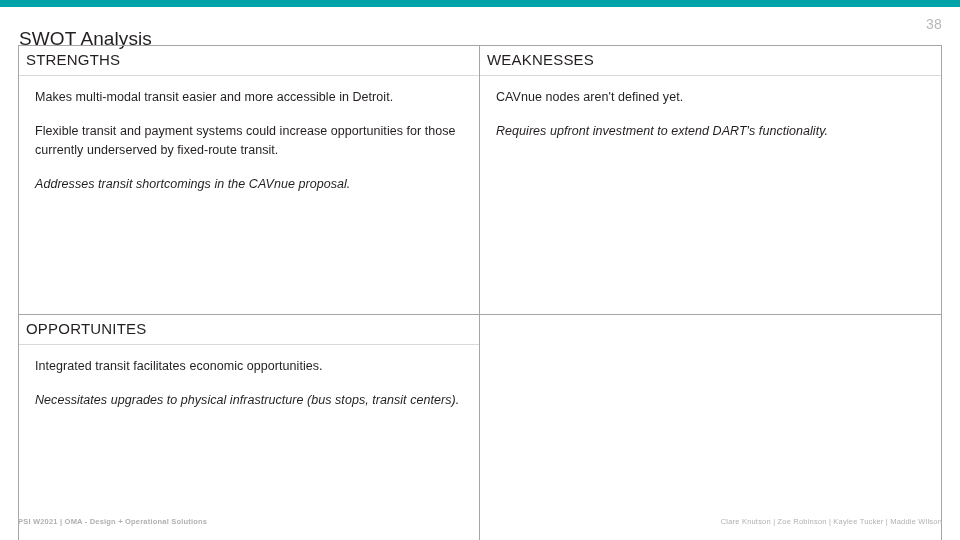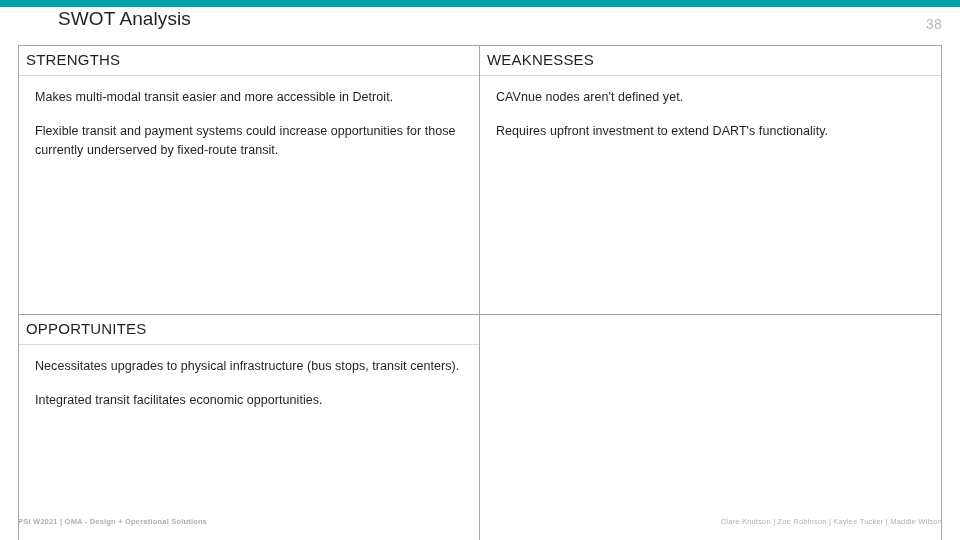--- a/index.html
+++ b/index.html
@@ -29,27 +29,26 @@
     position: absolute;
     top: 16px;
     right: 18px;
     font-size: 14px;
     color: #b8b8b8;
     letter-spacing: 0.2px;
   }
 
   .slide-title {
     position: absolute;
-    top: 8px;
+    top: 28px;
     left: 19px;
     font-size: 19px;
     font-weight: 400;
     color: #231f20;
     letter-spacing: 0.1px;
-    margin-left: 39px;
   }
 
   .swot-table {
     position: absolute;
     left: 18px;
     top: 45px;
     width: 924px;
     height: 540px;
     border: 1px solid #a6a6a6;
     box-sizing: border-box;
@@ -86,20 +85,21 @@
 
   .bullet {
     font-size: 12.5px;
     line-height: 1.48;
     color: #231f20;
     margin: 0 0 16px 0;
     letter-spacing: 0.05px;
   }
   .bullet:last-child {
     margin-bottom: 0;
+    font-style: italic;
   }
 
   .footer-left {
     position: absolute;
     left: 18px;
     bottom: 14px;
     font-size: 7.5px;
     color: #b0b0b0;
     letter-spacing: 0.2px;
     font-weight: bold;
@@ -123,36 +123,37 @@
 
 <div class="slide-title">SWOT Analysis</div>
 
 <div class="swot-table">
 
   <div class="quad col-left row-top">
     <div class="quad-header">STRENGTHS</div>
     <div class="quad-body">
       <p class="bullet">Makes multi-modal transit easier and more accessible in Detroit.</p>
       <p class="bullet">Flexible transit and payment systems could increase opportunities for those currently underserved by fixed-route transit.</p>
+      <p class="bullet">Addresses transit shortcomings in the CAVnue proposal.</p>
     </div>
   </div>
 
   <div class="quad row-top">
     <div class="quad-header">WEAKNESSES</div>
     <div class="quad-body">
       <p class="bullet">CAVnue nodes aren't defined yet.</p>
       <p class="bullet">Requires upfront investment to extend DART's functionality.</p>
     </div>
   </div>
 
   <div class="quad col-left">
     <div class="quad-header">OPPORTUNITES</div>
     <div class="quad-body">
+      <p class="bullet">Integrated transit facilitates economic opportunities.</p>
       <p class="bullet">Necessitates upgrades to physical infrastructure (bus stops, transit centers).</p>
-      <p class="bullet">Integrated transit facilitates economic opportunities.</p>
     </div>
   </div>
 
 
 </div>
 
 <div class="footer-left">PSI W2021 | OMA - Design + Operational Solutions</div>
 <div class="footer-right">Clare Knutson | Zoe Robinson | Kaylee Tucker | Maddie Wilson</div>
 
 </body></html>

